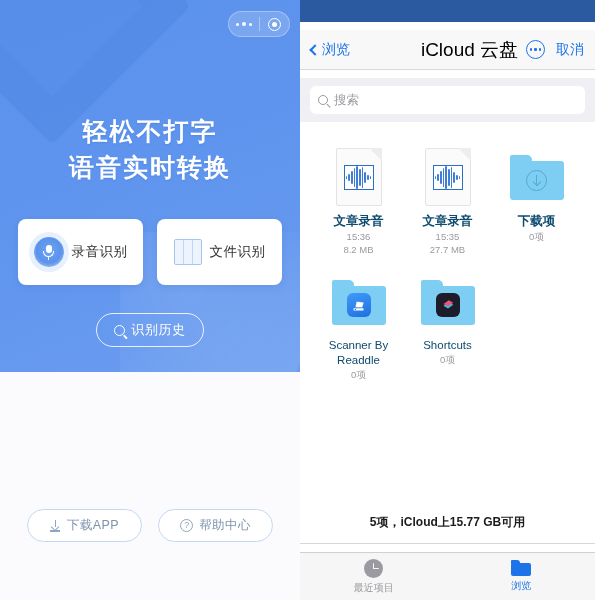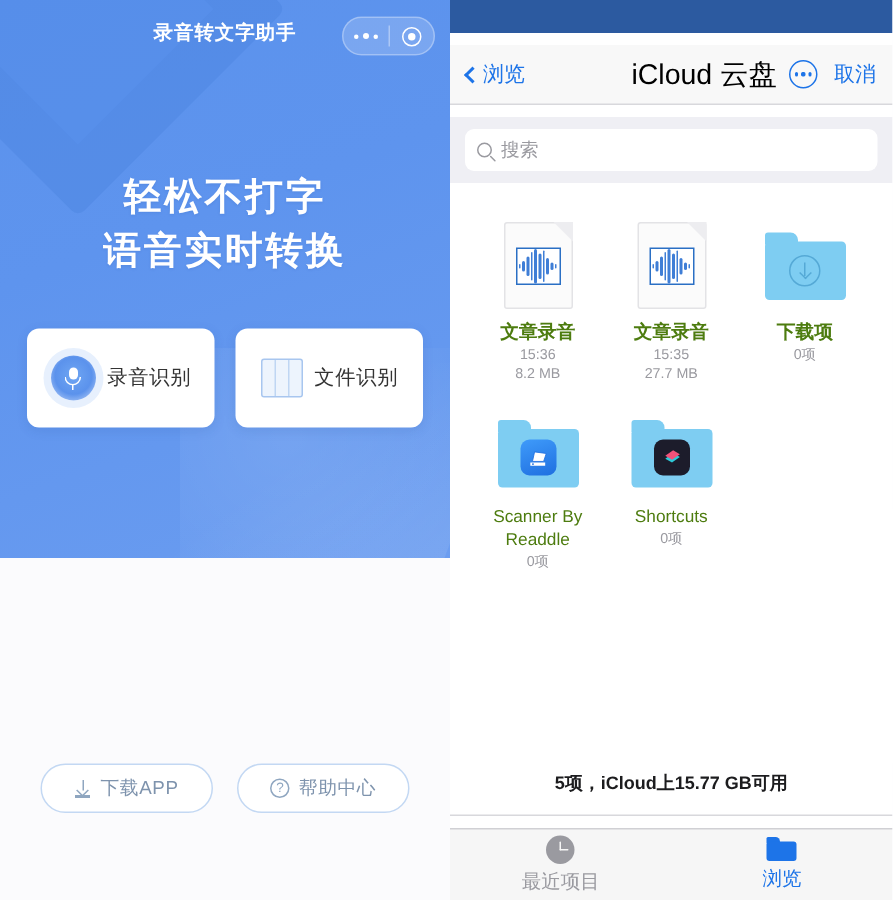--- a/index.html
+++ b/index.html
@@ -327,42 +327,42 @@
     width: 24px; height: 24px; border-radius: 6px;
     display: flex; align-items: center; justify-content: center;
     overflow: hidden;
   }
   .app-scanner { background: linear-gradient(160deg,#3f9bfa,#1f6fe0); }
   .app-shortcuts { background: #1c1c2b; }
 
   .file-name {
     margin-top: 5px;
     font-size: 11.5px;
-    color: #4d7c0f;
+    color: #0c4a6e;
     text-align: center;
     line-height: 1.32;
     max-width: 80px;
   }
   .file-name.cjk { font-weight: bold; font-size: 12.5px; }
   .file-meta { font-size: 9.5px; color: #9a9aa0; text-align: center; line-height: 1.45; }
 
   .status-line {
     text-align: center;
     font-size: 12px; font-weight: bold; color: #1c1c1e;
     padding: 10px 0 12px 0;
     border-bottom: 0.5px solid #d8d8dc;
   }
   .tabbar {
     height: 48px;
     background: #f6f6f6;
     display: flex;
     border-top: 0.5px solid #d0d0d4;
   }
   .tab-item { flex: 1; display: flex; flex-direction: column; align-items: center; justify-content: center; gap: 3px; }
-  .tab-lbl { font-size: 13px; }
+  .tab-lbl { font-size: 10px; }
   .tab-item.inactive .tab-lbl { color: #9a9aa0; }
   .tab-item.active .tab-lbl { color: #1d74e8; }
   .clock-ico {
     width: 19px; height: 19px; border-radius: 50%;
     background: #9a9aa0; position: relative;
   }
   .clock-ico .hh { position: absolute; top: 4.5px; left: 8.6px; width: 1.5px; height: 6px; background: #f6f6f6; border-radius: 1px; }
   .clock-ico .mm { position: absolute; top: 9px; left: 9px; width: 5.5px; height: 1.5px; background: #f6f6f6; border-radius: 1px; }
   .folder-ico-sm { position: relative; width: 20px; height: 16px; }
   .folder-ico-sm .t { position: absolute; top: 0; left: 0; width: 9px; height: 3.5px; background: #1d74e8; border-radius: 1px 3px 0 0; }
@@ -380,21 +380,20 @@
 
   <div class="left-panel">
 
     <div class="left-hero">
       <div class="chevron-deco"></div>
       <div class="chevron-deco2"></div>
       <div class="sheen"></div>
       <div class="sheen2"></div>
 
       <div class="wx-nav">
-        <div class="wx-title">录音转文字助手</div>
         <div class="wx-capsule">
           <div class="cap-half">
             <span class="dots">
                 <i></i>
                 <i class="mid"></i>
                 <i></i>
               </span>
           </div>
           <div class="cap-div"></div>
           <div class="cap-half">
@@ -424,20 +423,26 @@
         <div class="action-card">
           <span class="file-badge">
               <i></i>
               <i></i>
               <i></i>
             </span>
           <span class="lbl">文件识别</span>
         </div>
       </div>
 
+      <div class="history-wrap">
+        <div class="history-btn">
+          <span class="mag"></span>
+          <span class="lbl">识别历史</span>
+        </div>
+      </div>
     </div>
 
     <div class="left-footer">
       <div class="foot-btn">
         <span class="dl-ico">
             <span class="shaft"></span>
             <span class="head"></span>
             <span class="base"></span>
           </span>
         <span class="lbl">下载APP</span>

